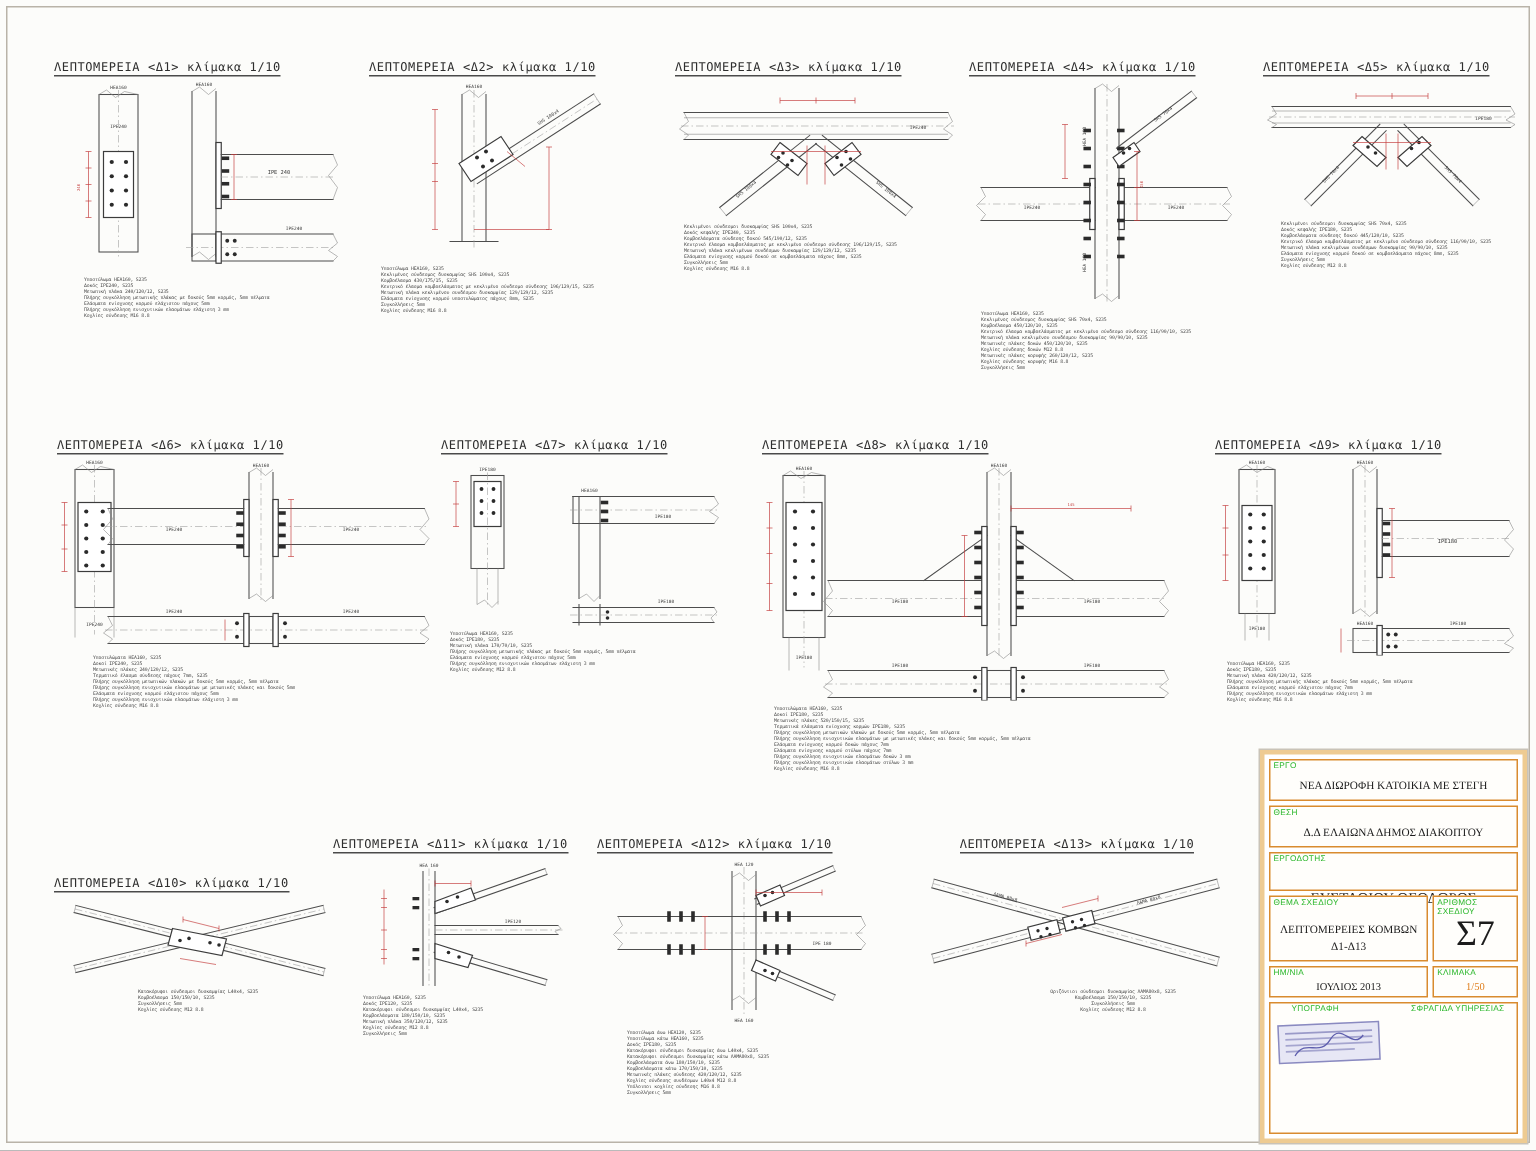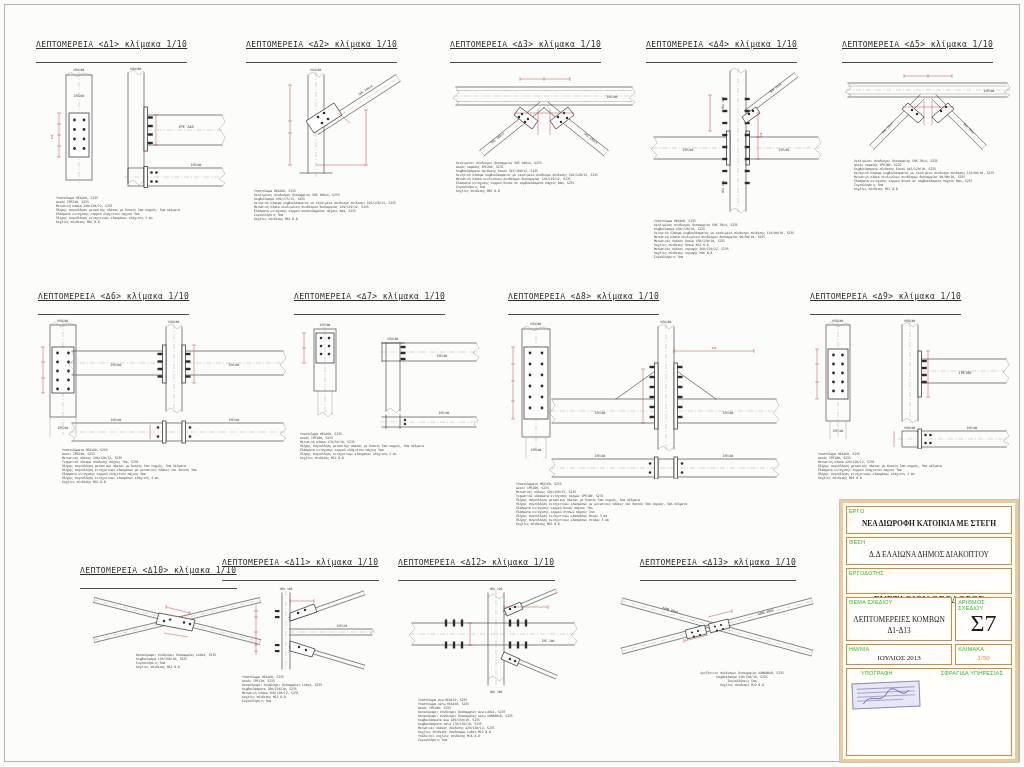--- a/index.html
+++ b/index.html
@@ -2,21 +2,21 @@
 <html><head>
 <meta charset="utf-8">
 <style>
   html,body{margin:0;padding:0;background:#888;}
   .page{position:relative;width:1024px;height:767px;background:#fcfcfa;overflow:hidden;
         font-family:"DejaVu Sans Mono",monospace;}
   .sheet-frame{position:absolute;left:4px;top:4px;width:1014px;height:756px;
         border:1px solid #b9b3a8;pointer-events:none;}
   .detail{position:absolute;}
   .dtitle{font-size:8px;letter-spacing:.4px;color:#2e2e2e;white-space:nowrap;}
-  .dtitle span{display:inline-block;border-bottom:.8px solid #4a4a4a;padding-bottom:13px;text-decoration:underline;}
+  .dtitle span{display:inline-block;border-bottom:.8px solid #4a4a4a;padding-bottom:1px;}
   .dwg{position:relative;display:block;margin-top:2px;}
   .notes{font-size:3.2px;line-height:4px;color:#4a4a4a;letter-spacing:-.1px;white-space:nowrap;}
   
   svg .ln{stroke:#4d4d4d;stroke-width:.7;fill:none;stroke-linecap:square;}
   svg .thin{stroke:#8a8a8a;stroke-width:.4;fill:none;}
   svg .cl{stroke:#9f9f9f;stroke-width:.4;stroke-dasharray:5 2 1 2;fill:none;}
   svg .red{stroke:#c43b3b;stroke-width:.45;fill:none;}
   svg .bolt{fill:#2b2b2b;stroke:none;}
   svg .plate{fill:#ffffff;stroke:#3c3c3c;stroke-width:.8;}
   svg text{font-family:"DejaVu Sans Mono",monospace;fill:#3a3a3a;}
@@ -745,21 +745,21 @@
         <div>Υποστύλωμα HEA160, S235</div>
         <div>Δοκός IPE180, S235</div>
         <div>Μετωπική πλάκα 420/120/12, S235</div>
         <div>Πλήρης συγκόλληση μετωπικής πλάκας με δοκούς 5mm κορμός, 5mm πέλματα</div>
         <div>Ελάσματα ενίσχυσης κορμού ελάχιστου πάχους 7mm</div>
         <div>Πλήρης συγκόλληση ενισχυτικών ελασμάτων ελάχιστη 3 mm</div>
         <div>Κοχλίες σύνδεσης  Μ16 8.8</div>
       </div>
 </div>
 
-<div class="detail" style="left:36px;top:566px;width:200px;margin-left:44px;">
+<div class="detail" style="left:36px;top:584px;width:200px;">
   <div class="dtitle"><span>ΛΕΠΤΟΜΕΡΕΙΑ &lt;Δ10&gt; κλίμακα 1/10</span></div>
   <svg class="dwg" width="195" height="58" viewBox="0 0 195 58">
     <g>
       <line class="ln" x1="14.6" y1="51.4" x2="180.6" y2="11.4"></line>
       <line class="ln" x1="13.4" y1="46.6" x2="179.4" y2="6.6"></line>
       <line class="cl" x1="14" y1="49" x2="180" y2="9"></line>
       <line class="thin" x1="14.6" y1="51.4" x2="13.4" y2="46.6"></line>
       <line class="thin" x1="180.6" y1="11.4" x2="179.4" y2="6.6"></line>
     </g>
     <g>
@@ -982,21 +982,21 @@
         <div>Οριζόντιοι σύνδεσμοι δυσκαμψίας ΛΑΜΑ80x8, S235</div>
         <div>Κομβοέλασμα 150/150/10, S235</div>
         <div>Συγκολλήσεις 5mm</div>
         <div>Κοχλίες σύνδεσης  Μ12 8.8</div>
       </div>
 </div>
 
 <div class="tblock">
   <div class="tbox" style="height:28px;">
     <div class="tlabel">ΕΡΓΟ</div>
-    <div class="tval" style="top:12px;font-size:7.5px;font-weight:bold;">ΝΕΑ ΔΙΩΡΟΦΗ ΚΑΤΟΙΚΙΑ ΜΕ ΣΤΕΓΗ</div>
+    <div class="tval" style="top:12px;font-size:7.5px;">ΝΕΑ ΔΙΩΡΟΦΗ ΚΑΤΟΙΚΙΑ ΜΕ ΣΤΕΓΗ</div>
   </div>
   <div class="tbox" style="height:28px;">
     <div class="tlabel">ΘΕΣΗ</div>
     <div class="tval" style="top:12px;font-size:7.5px;">Δ.Δ ΕΛΑΙΩΝΑ ΔΗΜΟΣ ΔΙΑΚΟΠΤΟΥ</div>
   </div>
   <div class="tbox" style="height:26px;">
     <div class="tlabel">ΕΡΓΟΔΟΤΗΣ</div>
     <div class="tval" style="top:25px;font-size:10px;">ΕΥΣΤΑΘΙΟΥ ΘΕΟΔΩΡΟΣ</div>
   </div>
   <div class="trow" style="height:44px;border-radius:15px;">

